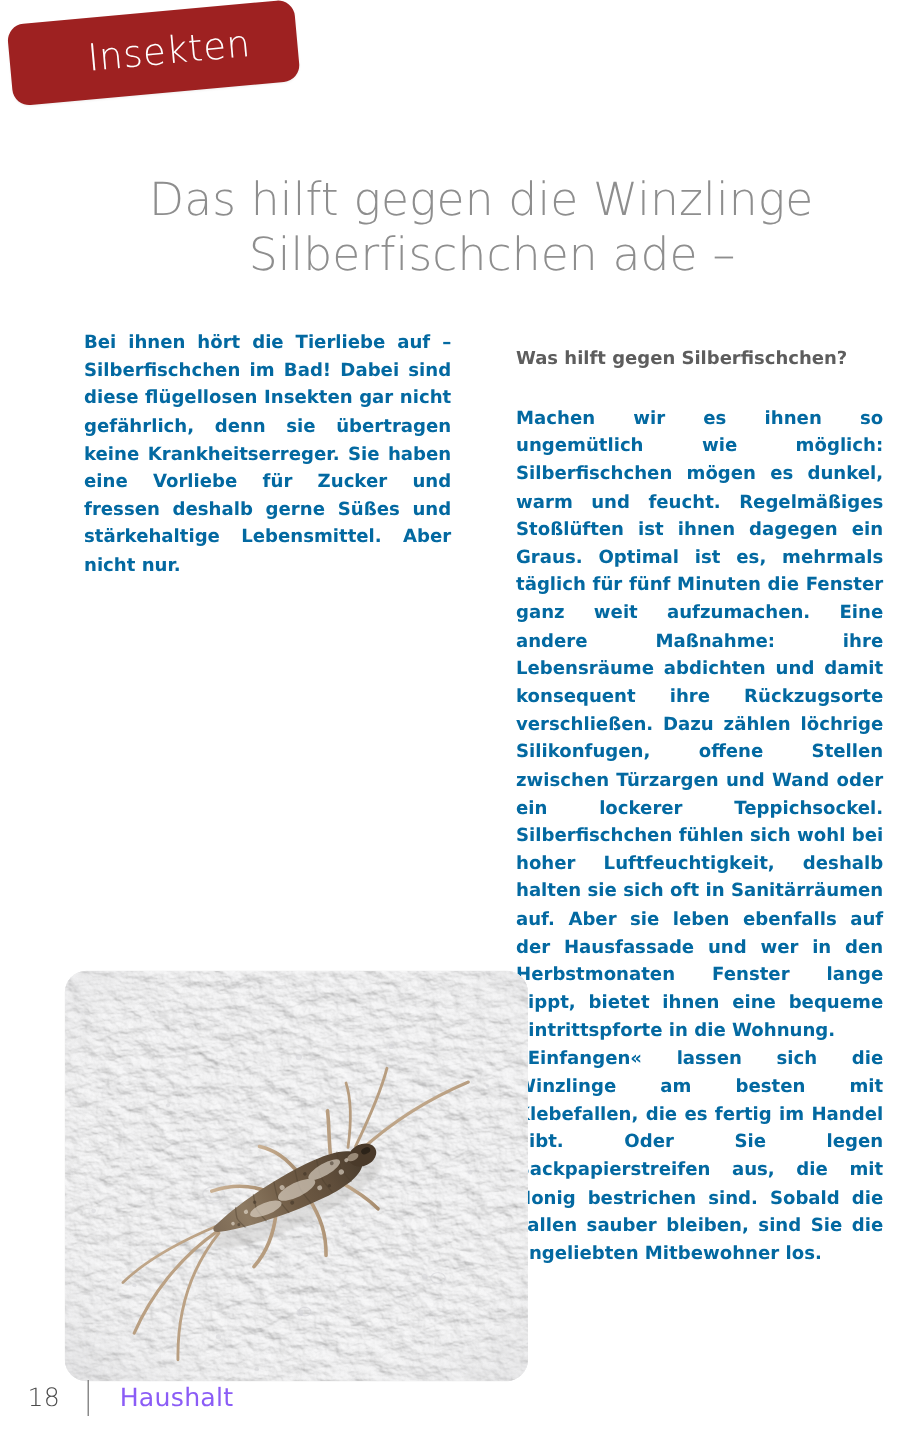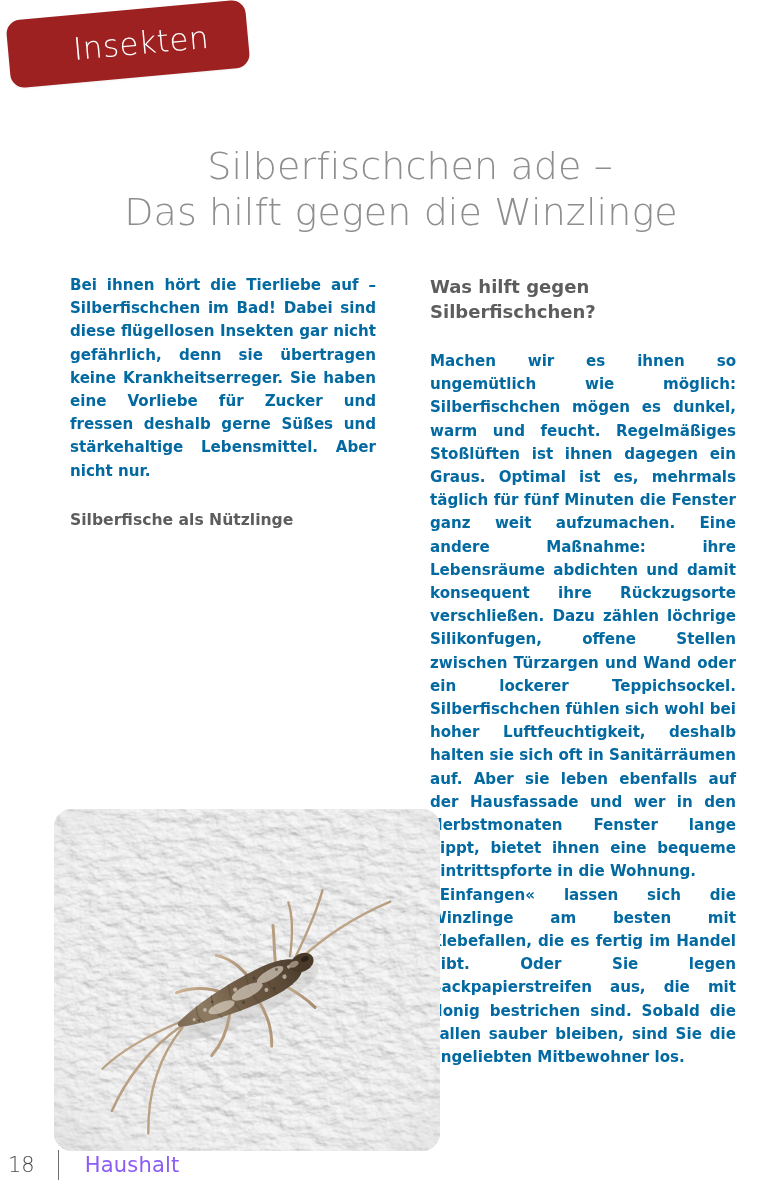--- a/index.html
+++ b/index.html
@@ -88,23 +88,23 @@
 
   .sub-heading {
     margin: 26px 0 23px 0;
     font-size: 15.6px;
     line-height: 22px;
     font-weight: bold;
     color: #5d5d5d;
     text-align: left;
   }
   #right-column .sub-heading:first-child {
-    margin-top: 0;
+    margin-top: 12px;
     margin-bottom: 26px;
-    font-size: 18px;
+    font-size: 15px;
     line-height: 25px;
   }
   .tight-par { margin-top: 0 !important; }
 
   
   #silverfish-photo {
     position: absolute;
     left: 14px;
     top: 793px;
     width: 386px;
@@ -121,21 +121,21 @@
     left: 0;
     bottom: 22px;
     height: 34px;
     display: flex;
     align-items: center;
     color: #4b4b4b;
   }
   #page-footer .page-number {
     font-size: 21px;
     font-weight: 300;
-    padding-left: 8px;
+    padding-left: 23px;
     color: #4b4b4b;
   }
   #page-footer .footer-divider {
     width: 1px;
     height: 30px;
     background: #6e6e6e;
     margin: 0 26px 0 23px;
   }
   #page-footer .section-name {
     font-size: 21px;
@@ -145,27 +145,26 @@
   }
 </style>
 </head>
 <body>
 
 <div id="category-badge">
   <span class="badge-label">Insekten</span>
 </div>
 
 <h1 id="page-title">
+  <span class="title-line title-line-2">Das hilft gegen die Winzlinge</span>
   <span class="title-line title-line-1">Silberfischchen ade –</span>
-  <span class="title-line title-line-2">Das hilft gegen die Winzlinge</span>
 </h1>
 
 <div class="column" id="left-column">
   <p class="body-par">Bei ihnen hört die Tierliebe auf – Silberfischchen im Bad! Dabei sind diese flügellosen Insekten gar nicht gefährlich, denn sie übertragen keine Krankheitserreger. Sie haben eine Vorliebe für Zucker und fressen deshalb gerne Süßes und stärkehaltige Lebensmittel. Aber nicht nur.</p>
-  <h2 class="sub-heading">Silberfische als Nützlinge</h2>
 </div>
 
 <div class="column" id="right-column">
   <h2 class="sub-heading">Was hilft gegen Silberfischchen?</h2>
   <p class="body-par tight-par">Machen wir es ihnen so ungemütlich wie möglich: Silberfischchen mögen es dunkel, warm und feucht. Regelmäßiges Stoßlüften ist ihnen dagegen ein Graus. Optimal ist es, mehrmals täglich für fünf Minuten die Fenster ganz weit aufzumachen. Eine andere Maßnahme: ihre Lebensräume abdichten und damit konsequent ihre Rückzugsorte verschließen. Dazu zählen löchrige Silikonfugen, offene Stellen zwischen Türzargen und Wand oder ein lockerer Teppichsockel. Silberfischchen fühlen sich wohl bei hoher Luftfeuchtigkeit, deshalb halten sie sich oft in Sanitärräumen auf. Aber sie leben ebenfalls auf der Hausfassade und wer in den Herbstmonaten Fenster lange kippt, bietet ihnen eine bequeme Eintrittspforte in die Wohnung.</p>
   <p class="body-par tight-par">»Einfangen« lassen sich die Winzlinge am besten mit Klebefallen, die es fertig im Handel gibt. Oder Sie legen Backpapierstreifen aus, die mit Honig bestrichen sind. Sobald die Fallen sauber bleiben, sind Sie die ungeliebten Mitbewohner los.</p>
 </div>
 
 <figure id="silverfish-photo">
   <svg viewBox="0 0 386 342" preserveAspectRatio="xMidYMid slice">

